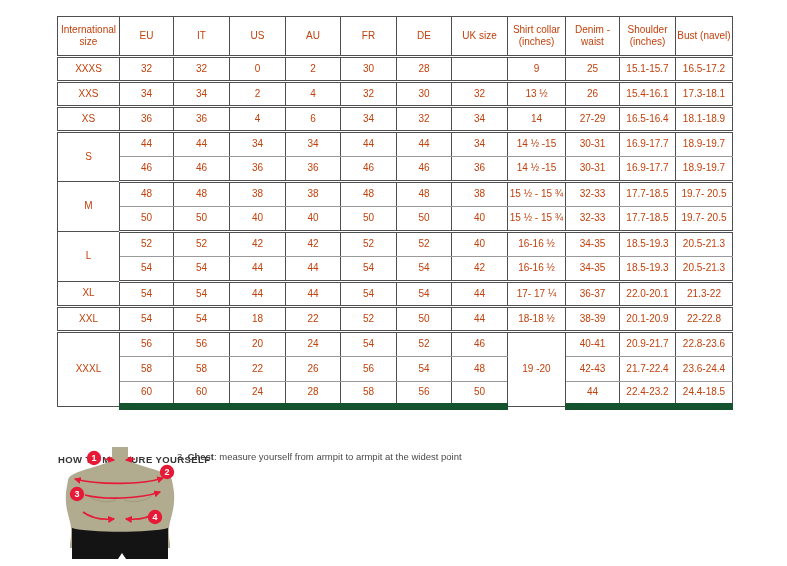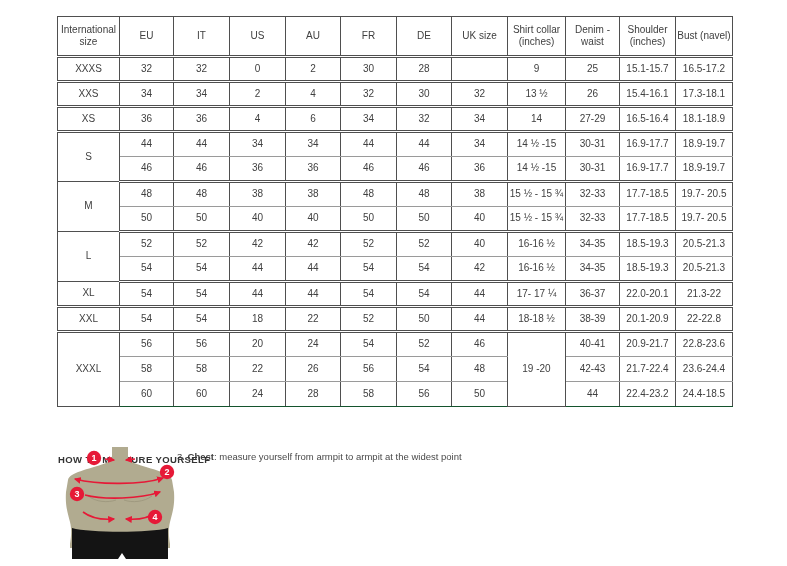--- a/index.html
+++ b/index.html
@@ -2,31 +2,31 @@
 <html><head>
 <meta charset="utf-8">
 <style>
   * { margin:0; padding:0; box-sizing:border-box; }
   html,body { width:787px; height:566px; background:#ffffff; overflow:hidden;
               font-family:"Liberation Sans", sans-serif; }
   .page { position:relative; width:787px; height:566px; background:#fff; }
 
   
   .size-table-wrap { position:absolute; left:57px; top:16px; }
-  table.size-table { border-collapse:collapse; table-layout:fixed; color:#404040; }
+  table.size-table { border-collapse:collapse; table-layout:fixed; color:#c2410c; }
   .size-table th, .size-table td {
       border:1px solid #4f4f4f; text-align:center; vertical-align:middle;
       font-size:10px; font-weight:normal; padding:1px 1px; line-height:1.25;
       overflow:hidden; background:#fff;
   }
   .size-table thead th { height:40px; border-bottom:3px double #4f4f4f; }
   .size-table tbody tr { height:25px; }
   .size-table tr.sep td.datacell { border-bottom:1px solid #9a9a9a; }
   .size-table tr.group-end td { border-bottom:3px double #4f4f4f; }
-  .size-table tr.table-end td { border-bottom:1px solid #14532d; }
+  .size-table tr.table-end td { border-bottom:7px solid #14532d; }
 
   
   .measure-title { position:absolute; left:58px; top:454px; font-size:9.5px;
       font-weight:bold; color:#333; letter-spacing:0.4px; }
   .measure-figure { position:absolute; left:58px; top:446px; }
   .measure-list { position:absolute; left:177px; top:449px; list-style:none; }
   .measure-list li { font-size:9.5px; color:#4a4a4a; line-height:15.4px; white-space:nowrap; }
   .measure-list .lbl { font-weight:bold; color:#3d3d3d; }
 </style>
 </head>

